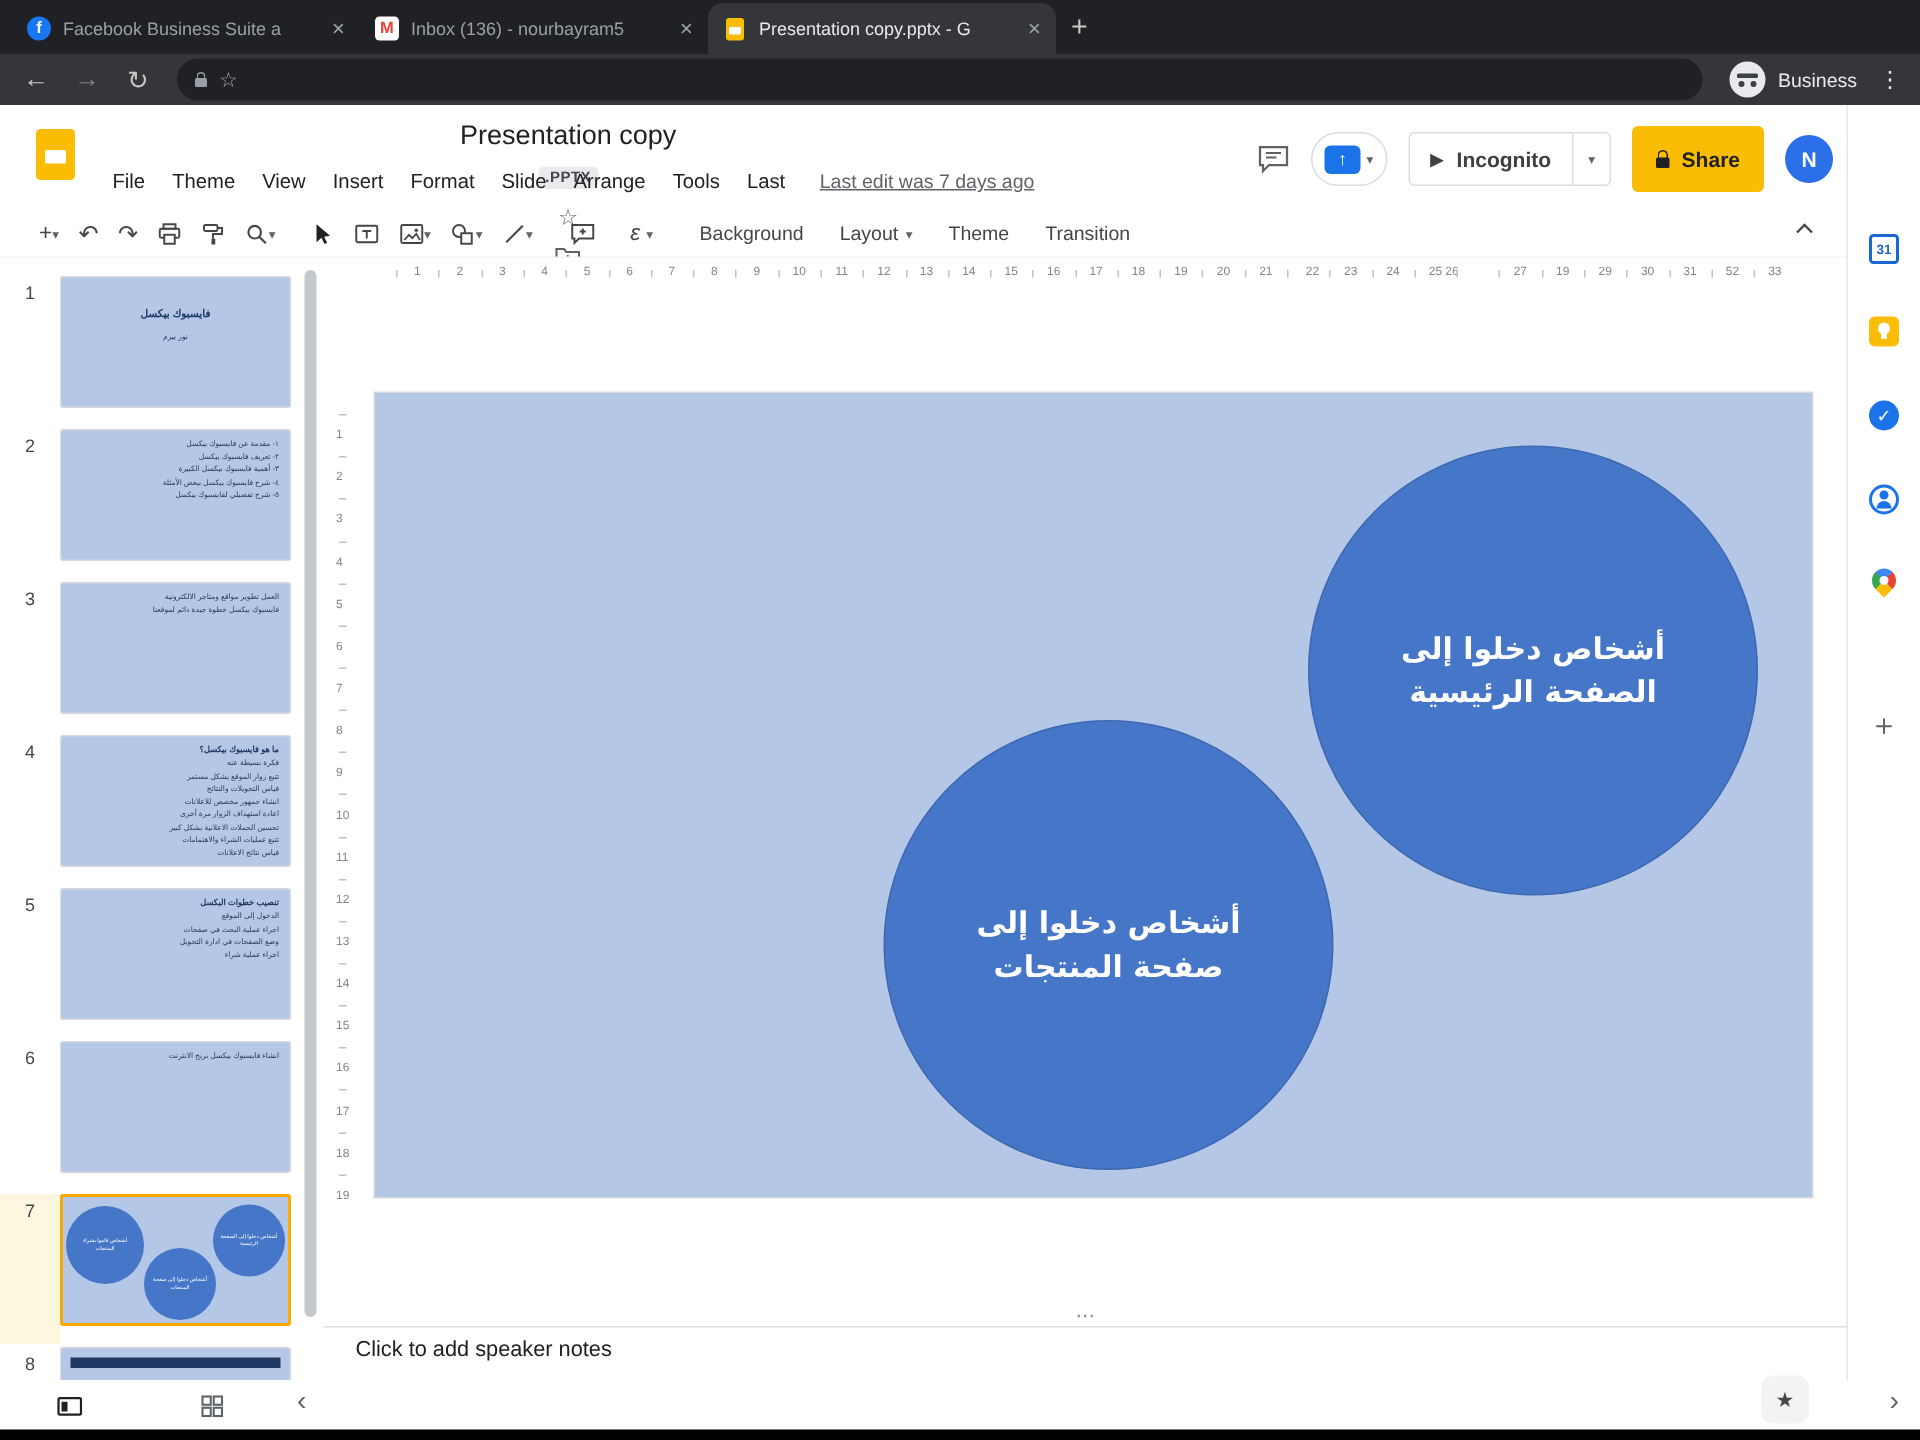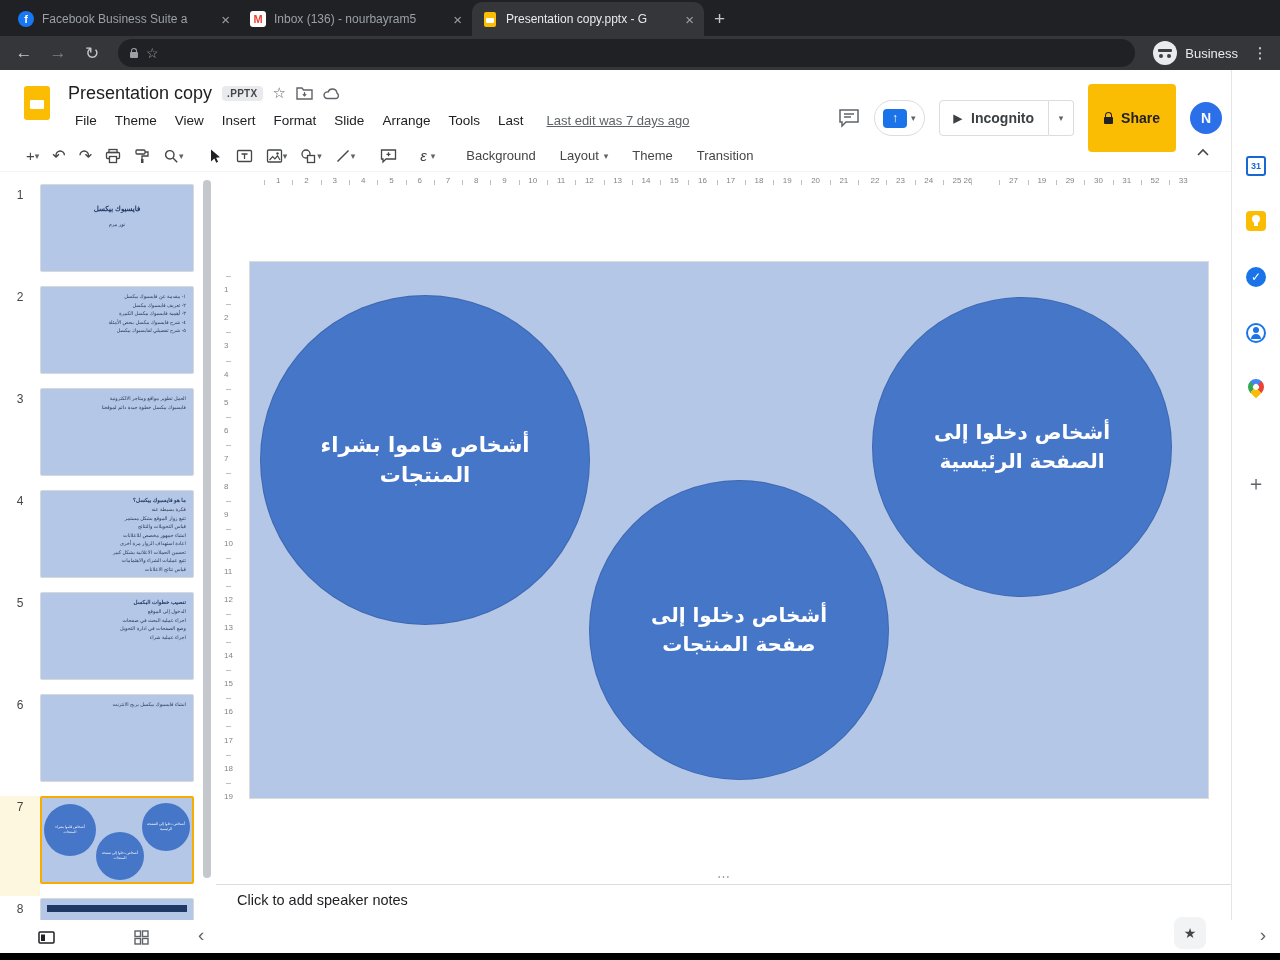--- a/index.html
+++ b/index.html
@@ -32,37 +32,37 @@
   .incog-ic:before{content:"";position:absolute;left:5px;top:8px;width:14px;height:3px;background:#3c4043;border-radius:1px;}
   .incog-ic:after{content:"";position:absolute;left:6px;top:13px;width:4px;height:4px;background:#3c4043;border-radius:50%;box-shadow:8px 0 0 #3c4043;}
   .incog-lbl{color:#e8eaed;font-size:13px;}
   .kebab{color:#e8eaed;font-size:15px;width:20px;text-align:center;}
 
   
   .appheader{position:absolute;left:0;top:70px;right:48px;height:70px;background:#fff;}
   .slogo{position:absolute;left:24px;top:16px;width:26px;height:34px;background:#fbbc04;border-radius:3px;}
   .slogo:after{content:"";position:absolute;left:6px;top:14px;width:14px;height:9px;background:#fff;border-radius:1px;}
   .titleblock{position:absolute;left:68px;top:10px;}
-  .trow{display:flex;align-items:center;gap:10px;height:26px;}
+  .trow{display:flex;align-items:center;gap:10px;height:26px;flex-direction:column;}
   .doctitle{font-size:18px;color:#202124;}
   .badge{font-size:10px;font-weight:bold;color:#444746;background:#e8eaed;border-radius:4px;padding:2px 5px;letter-spacing:.3px;}
   .hico{color:#5f6368;font-size:15px;}
   svg.oic{display:block;}
   .menurow{display:flex;align-items:center;gap:4px;margin-top:4px;}
   .menuitem{font-size:13.5px;color:#202124;padding:3px 7px;border-radius:4px;}
   .lastedit{font-size:13px;color:#5f6368;text-decoration:underline;margin-left:12px;}
   .hright{position:absolute;right:10px;top:14px;display:flex;align-items:center;gap:14px;}
   .present-pill{display:flex;align-items:center;gap:4px;border:1px solid #dadce0;border-radius:18px;height:34px;padding:0 8px;}
   .present-ic{width:24px;height:19px;background:#1a73e8;border-radius:4px;color:#fff;font-size:12px;display:flex;align-items:center;justify-content:center;}
   .caret{color:#5f6368;font-size:9px;}
   .ssgroup{display:flex;}
   .ssbtn{display:flex;align-items:center;gap:9px;border:1px solid #dadce0;border-radius:4px 0 0 4px;height:34px;padding:0 14px;font-size:14px;color:#3c4043;font-weight:bold;}
   .ssplay{font-size:11px;color:#3c4043;}
   .ssdrop{border:1px solid #dadce0;border-left:none;border-radius:0 4px 4px 0;width:24px;display:flex;align-items:center;justify-content:center;}
-  .sharebtn{display:flex;align-items:center;gap:8px;height:36px;background:var(--share-bg);border-radius:4px;padding:16px 16px;font-size:14px;color:#202124;font-weight:bold;}
+  .sharebtn{display:flex;align-items:center;gap:8px;height:36px;background:var(--share-bg);border-radius:4px;padding:4px 16px;font-size:14px;color:#202124;font-weight:bold;}
   .lock-dk{width:9px;height:7px;background:#202124;border-radius:1px;position:relative;margin-top:4px;}
   .lock-dk:before{content:"";position:absolute;left:1px;top:-5px;width:5px;height:5px;border:1.6px solid #202124;border-bottom:none;border-radius:4px 4px 0 0;}
   .avatar{width:32px;height:32px;border-radius:50%;background:var(--avatar);color:#fff;font-size:14px;font-weight:bold;display:flex;align-items:center;justify-content:center;}
 
   
   .toolbar{position:absolute;left:0;top:140px;right:48px;height:32px;display:flex;align-items:center;padding-left:26px;box-sizing:border-box;border-bottom:1px solid #f1f3f4;}
   .tbi{display:flex;align-items:center;margin-right:13px;color:#444746;}
   .tbi .g{font-size:15px;color:#444746;}
   .tbtext{font-size:13px;color:#444746;padding:5px 10px;border-radius:4px;margin-right:4px;display:flex;align-items:center;gap:5px;}
   .tb-collapse{position:absolute;right:22px;top:8px;}
@@ -499,24 +499,20 @@
       <span class="rnum" style="top: 539.55px;">17</span>
       <span class="rtick" style="top: 530.475px;"></span>
       <span class="rnum" style="top: 567.7px;">18</span>
       <span class="rtick" style="top: 558.625px;"></span>
       <span class="rnum" style="top: 595.85px;">19</span>
       <span class="rtick" style="top: 586.775px;"></span>
     </div>
 
   <div class="canvas">
     <div class="slide">
-      <div class="circle c-purchase">
-        <div>أشخاص قاموا بشراء</div>
-        <div>المنتجات</div>
-      </div>
       <div class="circle c-homepage">
         <div>أشخاص دخلوا إلى</div>
         <div>الصفحة الرئيسية</div>
       </div>
       <div class="circle c-products">
         <div>أشخاص دخلوا إلى</div>
         <div>صفحة المنتجات</div>
       </div>
     </div>
   </div>

